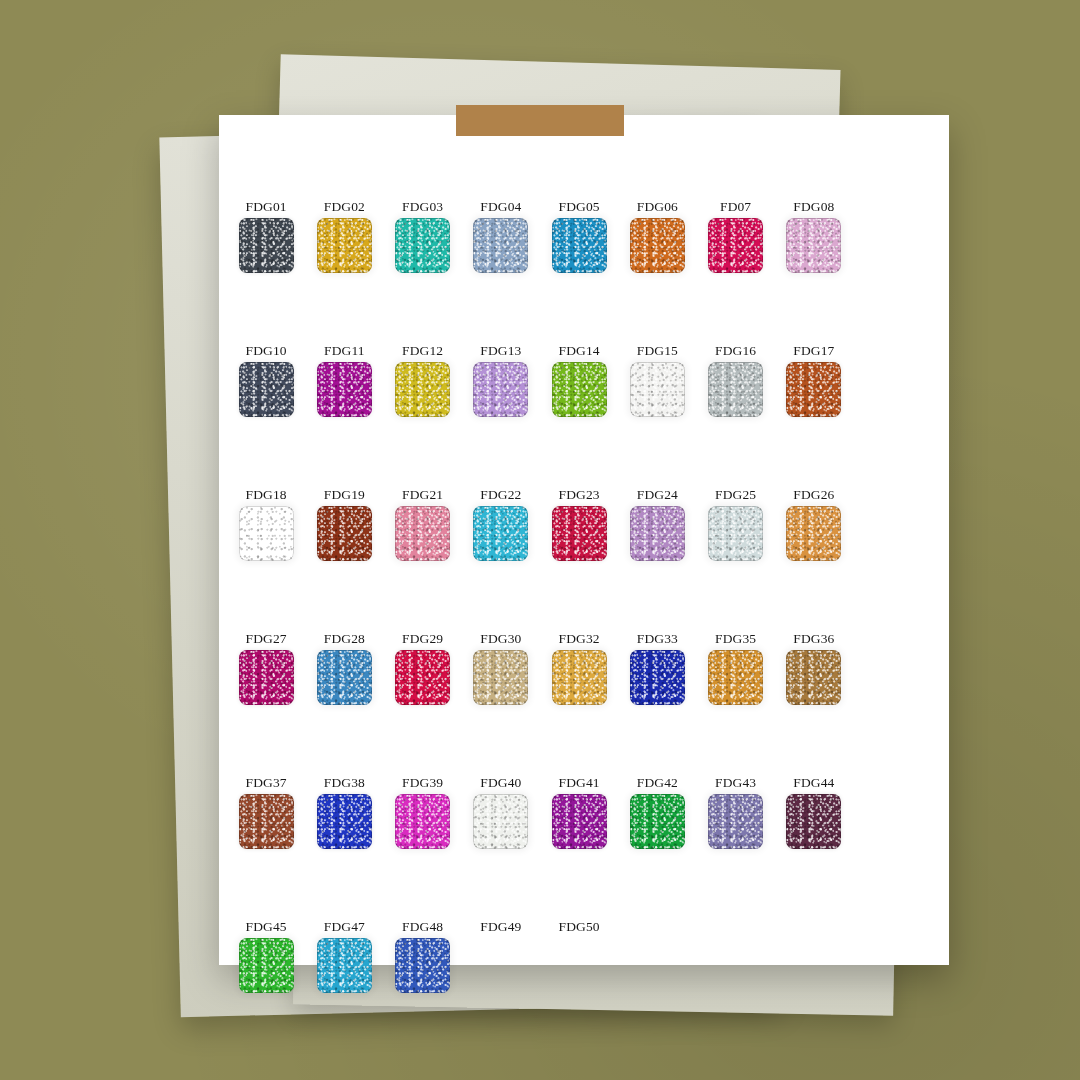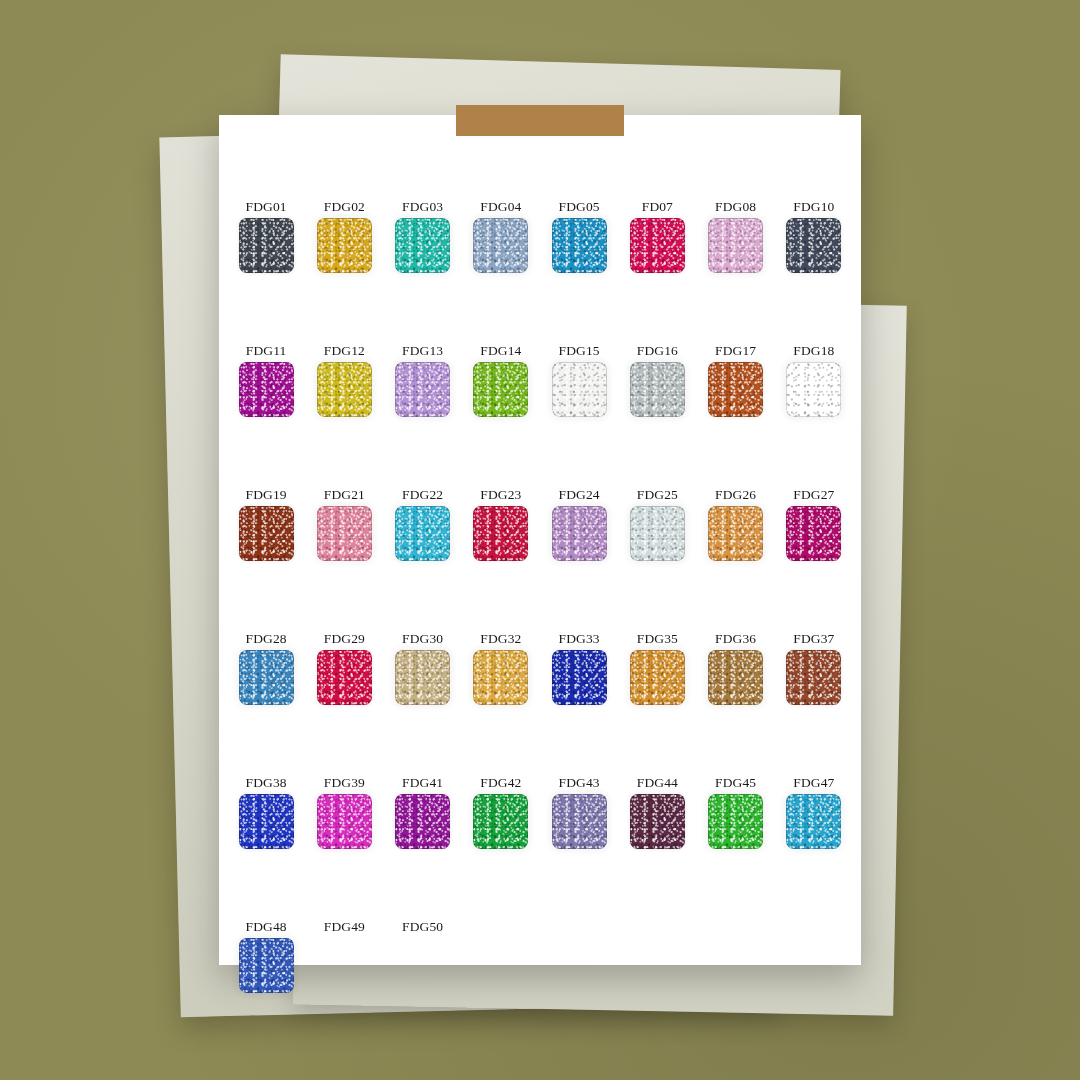--- a/index.html
+++ b/index.html
@@ -62,21 +62,21 @@
     transform: rotate(1.1deg);
     background: linear-gradient(180deg, #e2e2d8 0%, #d2d2c4 100%);
     box-shadow: 0 10px 24px rgba(0,0,0,0.18);
   }
 
   
   #chart-page {
     position: absolute;
     left: 219px;
     top: 115px;
-    width: 642px;
+    width: 730px;
     height: 850px;
     background: #ffffff;
     box-shadow: 0 14px 34px rgba(0,0,0,0.26);
   }
 
   
   #header-tab {
     position: absolute;
     left: 237px;
     top: -10px;
@@ -217,20 +217,26 @@
             <div class="chip-border"></div>
           </div>
         </div>
         <div class="swatch-cell">
           <div class="swatch-label">FDG05</div>
           <div class="swatch-chip glow" style="background-color: rgb(27, 144, 196);">
             <div class="chip-border"></div>
           </div>
         </div>
         <div class="swatch-cell">
+          <div class="swatch-label">FDG06</div>
+          <div class="swatch-chip glow" style="background-color: rgb(207, 106, 29);">
+            <div class="chip-border"></div>
+          </div>
+        </div>
+        <div class="swatch-cell">
           <div class="swatch-label">FD07</div>
           <div class="swatch-chip" style="background-color: rgb(212, 13, 85);">
             <div class="chip-border"></div>
           </div>
         </div>
         <div class="swatch-cell">
           <div class="swatch-label">FDG08</div>
           <div class="swatch-chip glow" style="background-color: rgb(219, 168, 208);">
             <div class="chip-border"></div>
           </div>
@@ -391,20 +397,26 @@
             <div class="chip-border"></div>
           </div>
         </div>
         <div class="swatch-cell">
           <div class="swatch-label">FDG39</div>
           <div class="swatch-chip glow" style="background-color: rgb(217, 43, 192);">
             <div class="chip-border"></div>
           </div>
         </div>
         <div class="swatch-cell">
+          <div class="swatch-label">FDG40</div>
+          <div class="swatch-chip glow" style="background-color: rgb(238, 240, 236);">
+            <div class="chip-border"></div>
+          </div>
+        </div>
+        <div class="swatch-cell">
           <div class="swatch-label">FDG41</div>
           <div class="swatch-chip" style="background-color: rgb(148, 22, 154);">
             <div class="chip-border"></div>
           </div>
         </div>
         <div class="swatch-cell">
           <div class="swatch-label">FDG42</div>
           <div class="swatch-chip glow" style="background-color: rgb(19, 163, 58);">
             <div class="chip-border"></div>
           </div>

